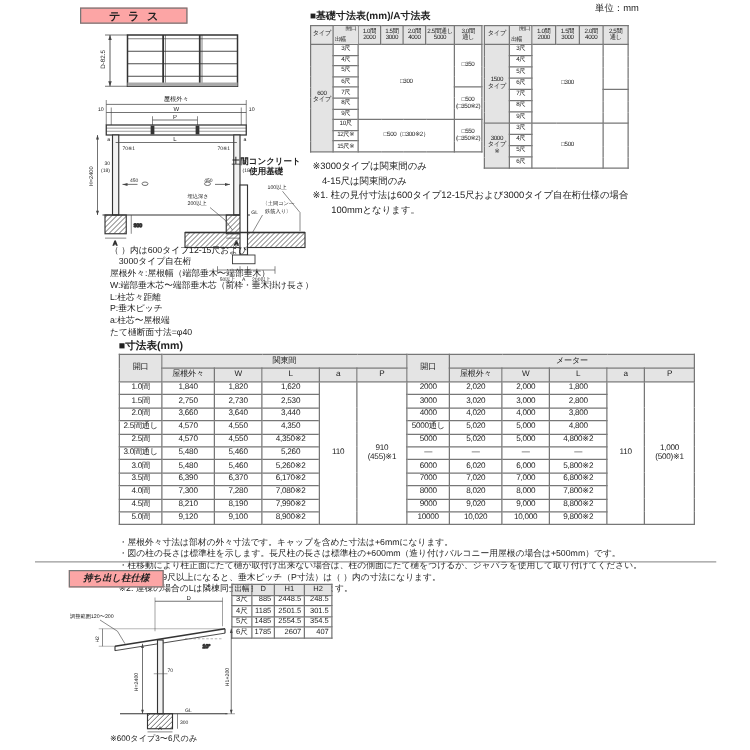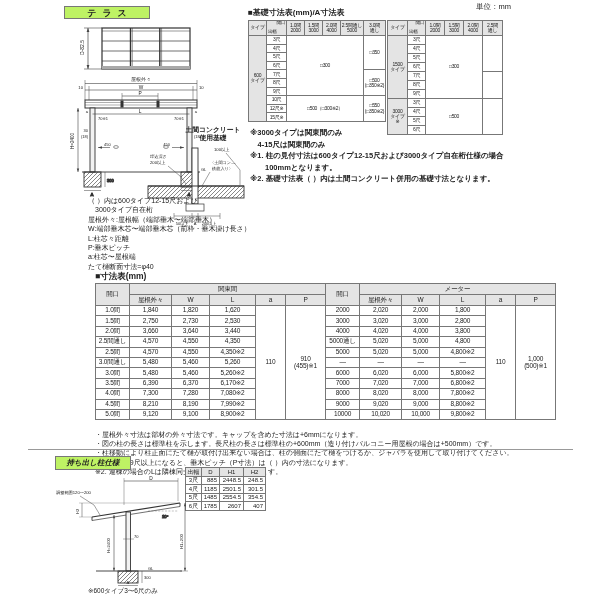--- a/index.html
+++ b/index.html
@@ -1,22 +1,22 @@
 <!DOCTYPE html>
 <html><head>
 <meta charset="utf-8">
 <style>
   html,body{margin:0;padding:0;background:#fff;}
   body{font-family:"Liberation Sans","DejaVu Sans",sans-serif;color:#222;}
   #canvas{position:relative;width:600px;height:600px;background:#fff;overflow:hidden;}
   .abs{position:absolute;}
   
-  .boxlabel{border:1px solid #777;text-align:center;font-weight:bold;background:#bef264;}
+  .boxlabel{border:1px solid #777;text-align:center;font-weight:bold;background:#fca5a5;}
   
-  .tnote{font-size:7.5px;line-height:11.5px;white-space:nowrap;font-weight:bold;}
+  .tnote{font-size:7.5px;line-height:11.5px;white-space:nowrap;}
   .legend{font-size:7px;line-height:9.4px;white-space:nowrap;}
   .dnotes{font-size:7px;line-height:9.2px;white-space:nowrap;}
   .sectitle{font-weight:bold;font-size:8.5px;white-space:nowrap;}
   
   table{border-collapse:collapse;table-layout:fixed;}
   .ft th,.ft td{border:1px solid #777;font-size:5px;line-height:1.05;text-align:center;vertical-align:middle;padding:0;overflow:hidden;font-weight:normal;letter-spacing:-0.3px;}
   .ft th{background:#e4e4e4;}
   .ft tr{height:8.6px;}
   .ft tr.hd{height:15px;}
   .ftr tr{height:9px;}
@@ -335,21 +335,20 @@
           <td>6尺</td>
         </tr>
   </tbody>
     </table>
 
   <div class="abs tnote" id="notes-top" style="left:250px;top:127px;">
       <div>※3000タイプは関東間のみ</div>
       <div>　4-15尺は関東間のみ</div>
       <div>※1. 柱の見付寸法は600タイプ12-15尺および3000タイプ自在桁仕様の場合</div>
       <div>　　100mmとなります。</div>
-      <div>※2. 基礎寸法表（ ）内は土間コンクリート併用の基礎寸法となります。</div>
     </div>
 
   <div class="abs legend" id="legend-list" style="left:88px;top:196px;">
       <div>（ ）内は600タイプ12-15尺および</div>
       <div>　3000タイプ自在桁</div>
       <div>屋根外々:屋根幅（端部垂木〜端部垂木）</div>
       <div>W:端部垂木芯〜端部垂木芯（前枠・垂木掛け長さ）</div>
       <div>L:柱芯々距離</div>
       <div>P:垂木ピッチ</div>
       <div>a:柱芯〜屋根端</div>

